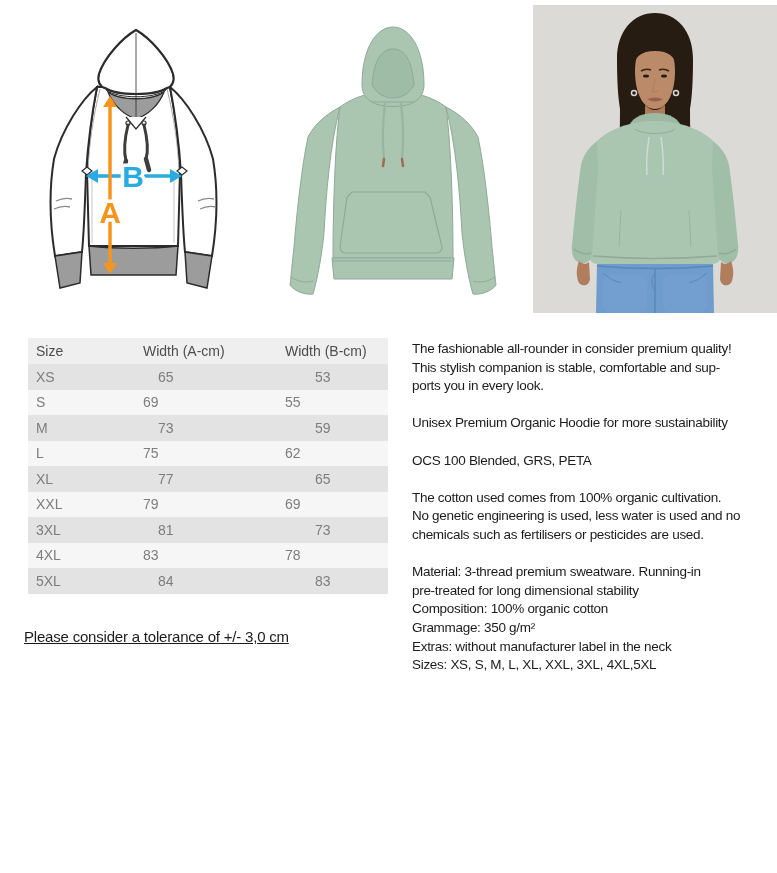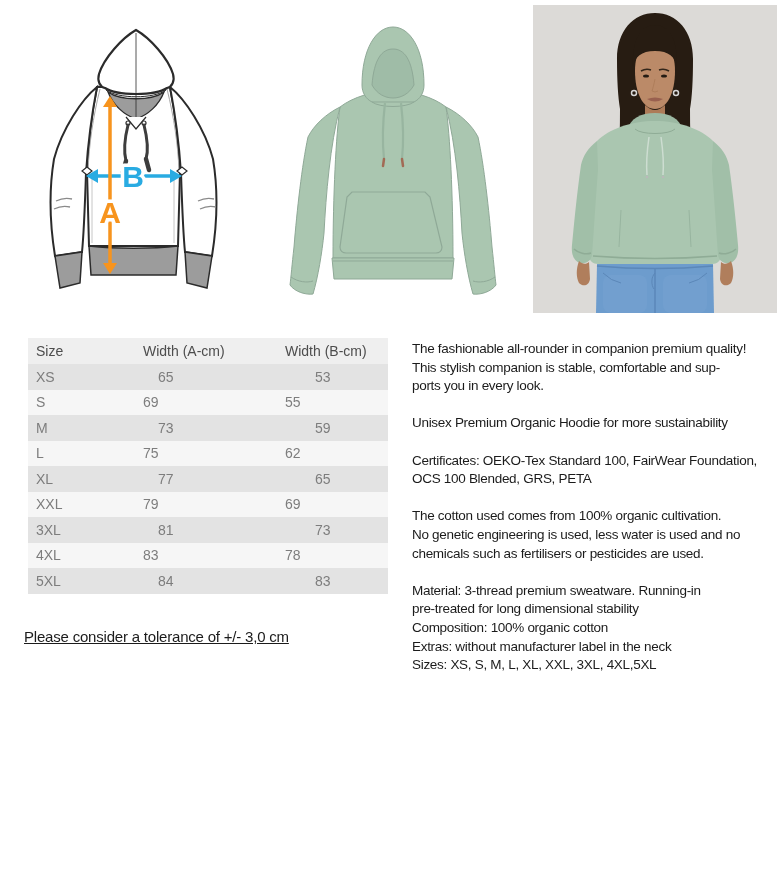--- a/index.html
+++ b/index.html
@@ -208,36 +208,36 @@
     <div class="c1">5XL</div>
     <div class="c2">84</div>
     <div class="c3">83</div>
   </div>
 </div>
 
 <div class="abs tolerance">Please consider a tolerance of +/- 3,0 cm</div>
 
 <div class="abs description">
   <div class="para">
-    <div>The fashionable all-rounder in companion premium quality!</div>
+    <div>The fashionable all-rounder in consider premium quality!</div>
     <div>This stylish companion is stable, comfortable and sup-</div>
     <div>ports you in every look.</div>
   </div>
   <div class="para">
     <div>Unisex Premium Organic Hoodie for more sustainability</div>
   </div>
   <div class="para">
-    <div>Certificates: OEKO-Tex Standard 100, FairWear Foundation,</div>
     <div>OCS 100 Blended, GRS, PETA</div>
   </div>
   <div class="para">
     <div>The cotton used comes from 100% organic cultivation.</div>
     <div>No genetic engineering is used, less water is used and no</div>
     <div>chemicals such as fertilisers or pesticides are used.</div>
   </div>
   <div class="para">
     <div>Material: 3-thread premium sweatware. Running-in</div>
     <div>pre-treated for long dimensional stability</div>
     <div>Composition: 100% organic cotton</div>
+    <div>Grammage: 350 g/m²</div>
     <div>Extras: without manufacturer label in the neck</div>
     <div>Sizes: XS, S, M, L, XL, XXL, 3XL, 4XL,5XL</div>
   </div>
 </div>
 
 </body></html>

